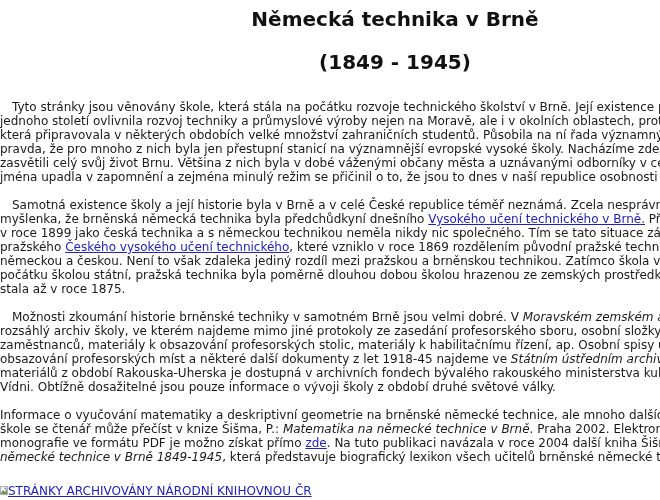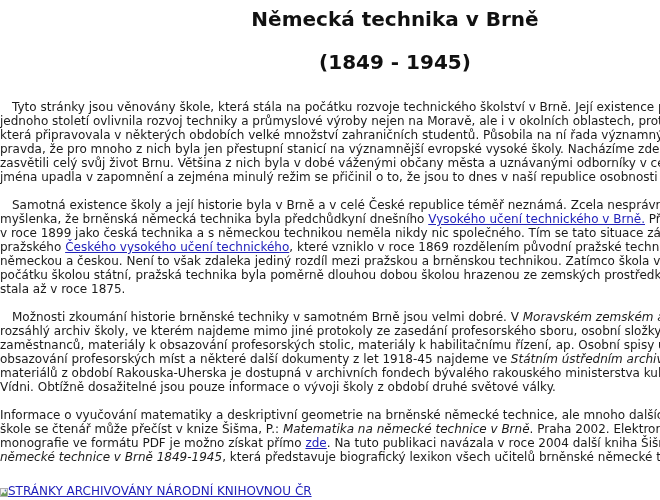--- a/index.html
+++ b/index.html
@@ -35,21 +35,21 @@
 
   <p class="p p1"><span class="indent"></span><span>Tyto stránky jsou věnovány škole, která stála na počátku rozvoje technického školství v Brně. Její existence po dobu téměř jednoho století ovlivnila rozvoj techniky a průmyslové výroby nejen na Moravě, ale i v okolních oblastech, protože to byla škola, která připravovala v některých obdobích velké množství zahraničních studentů. Působila na ní řada významných osobností, ale je pravda, že pro mnoho z nich byla jen přestupní stanicí na významnější evropské vysoké školy. Nacházíme zde však i učitele, kteří zasvětili celý svůj život Brnu. Většina z nich byla v dobé váženými občany města a uznávanými odborníky v celém Rakousku. Jejich jména upadla v zapomnění a zejména minulý režim se přičinil o to, že jsou to dnes v naší republice osobnosti převážně neznámé.</span></p>
 
   <p class="p p2"><span class="indent"></span><span>Samotná existence školy a její historie byla v Brně a v celé České republice téměř neznámá. Zcela nesprávná je přitom myšlenka, že brněnská německá technika byla předchůdkyní dnešního </span><a href="#">Vysokého učení technického v Brně.</a><span> Přitom VUT vzniklo až v roce 1899 jako česká technika a s německou technikou neměla nikdy nic společného. Tím se tato situace zásadně liší od historie pražského </span><a href="#">Českého vysokého učení technického</a><span>, které vzniklo v roce 1869 rozdělením původní pražské techniky na techniku německou a českou. Není to však zdaleka jediný rozdíl mezi pražskou a brněnskou technikou. Zatímco škola v Brně byla od počátku školou státní, pražská technika byla poměrně dlouhou dobou školou hrazenou ze zemských prostředků. Státní školou se stala až v roce 1875.</span></p>
 
   <p class="p p3"><span class="indent"></span><span>Možnosti zkoumání historie brněnské techniky v samotném Brně jsou velmi dobré. V </span><em>Moravském zemském archivu</em><span> se nachází rozsáhlý archiv školy, ve kterém najdeme mimo jiné protokoly ze zasedání profesorského sboru, osobní složky jednotlivých zaměstnanců, materiály k obsazování profesorských stolic, materiály k habilitačnímu řízení, ap. Osobní spisy učitelů, informace o obsazování profesorských míst a některé další dokumenty z let 1918-45 najdeme ve </span><em>Státním ústředním archivu v Praze</em><span>. Řada materiálů z období Rakouska-Uherska je dostupná v archivních fondech bývalého rakouského ministerstva kultu a vyučování ve Vídni. Obtížně dosažitelné jsou pouze informace o vývoji školy z období druhé světové války.</span></p>
 
   <p class="p p4"><span>Informace o vyučování matematiky a deskriptivní geometrie na brněnské německé technice, ale mnoho dalších informací o této škole se čtenář může přečíst v knize Šišma, P.: </span><em>Matematika na německé technice v Brně</em><span>. Praha 2002. Elektronickou formu této monografie ve formátu PDF je možno získat přímo </span><a href="#">zde</a><span>. Na tuto publikaci navázala v roce 2004 další kniha Šišma, P.: </span><em>Učitelé na německé technice v Brně 1849-1945</em><span>, která představuje biografický lexikon všech učitelů brněnské německé techniky.</span></p>
 
   <div class="archive">
-    <a href="#" style="display:inline-flex;align-items:flex-end;">
+    <a href="#" style="display:inline-flex;align-items:flex-start;">
       <span class="broken-img">
         <svg width="8" height="12" viewBox="0 0 8 12">
           <rect x="0.5" y="2.5" width="7" height="8" fill="#f4f4f4" stroke="#b0b0b0" stroke-width="1"></rect>
           <path d="M1 9 L3 6 L5 8 L7 5 L7 10 L1 10 Z" fill="#6a9a5a"></path>
           <circle cx="5.5" cy="4.5" r="0.9" fill="#5a7ab0"></circle>
         </svg>
       </span>
       <span>STRÁNKY ARCHIVOVÁNY NÁRODNÍ KNIHOVNOU ČR</span>
     </a>
   </div>

